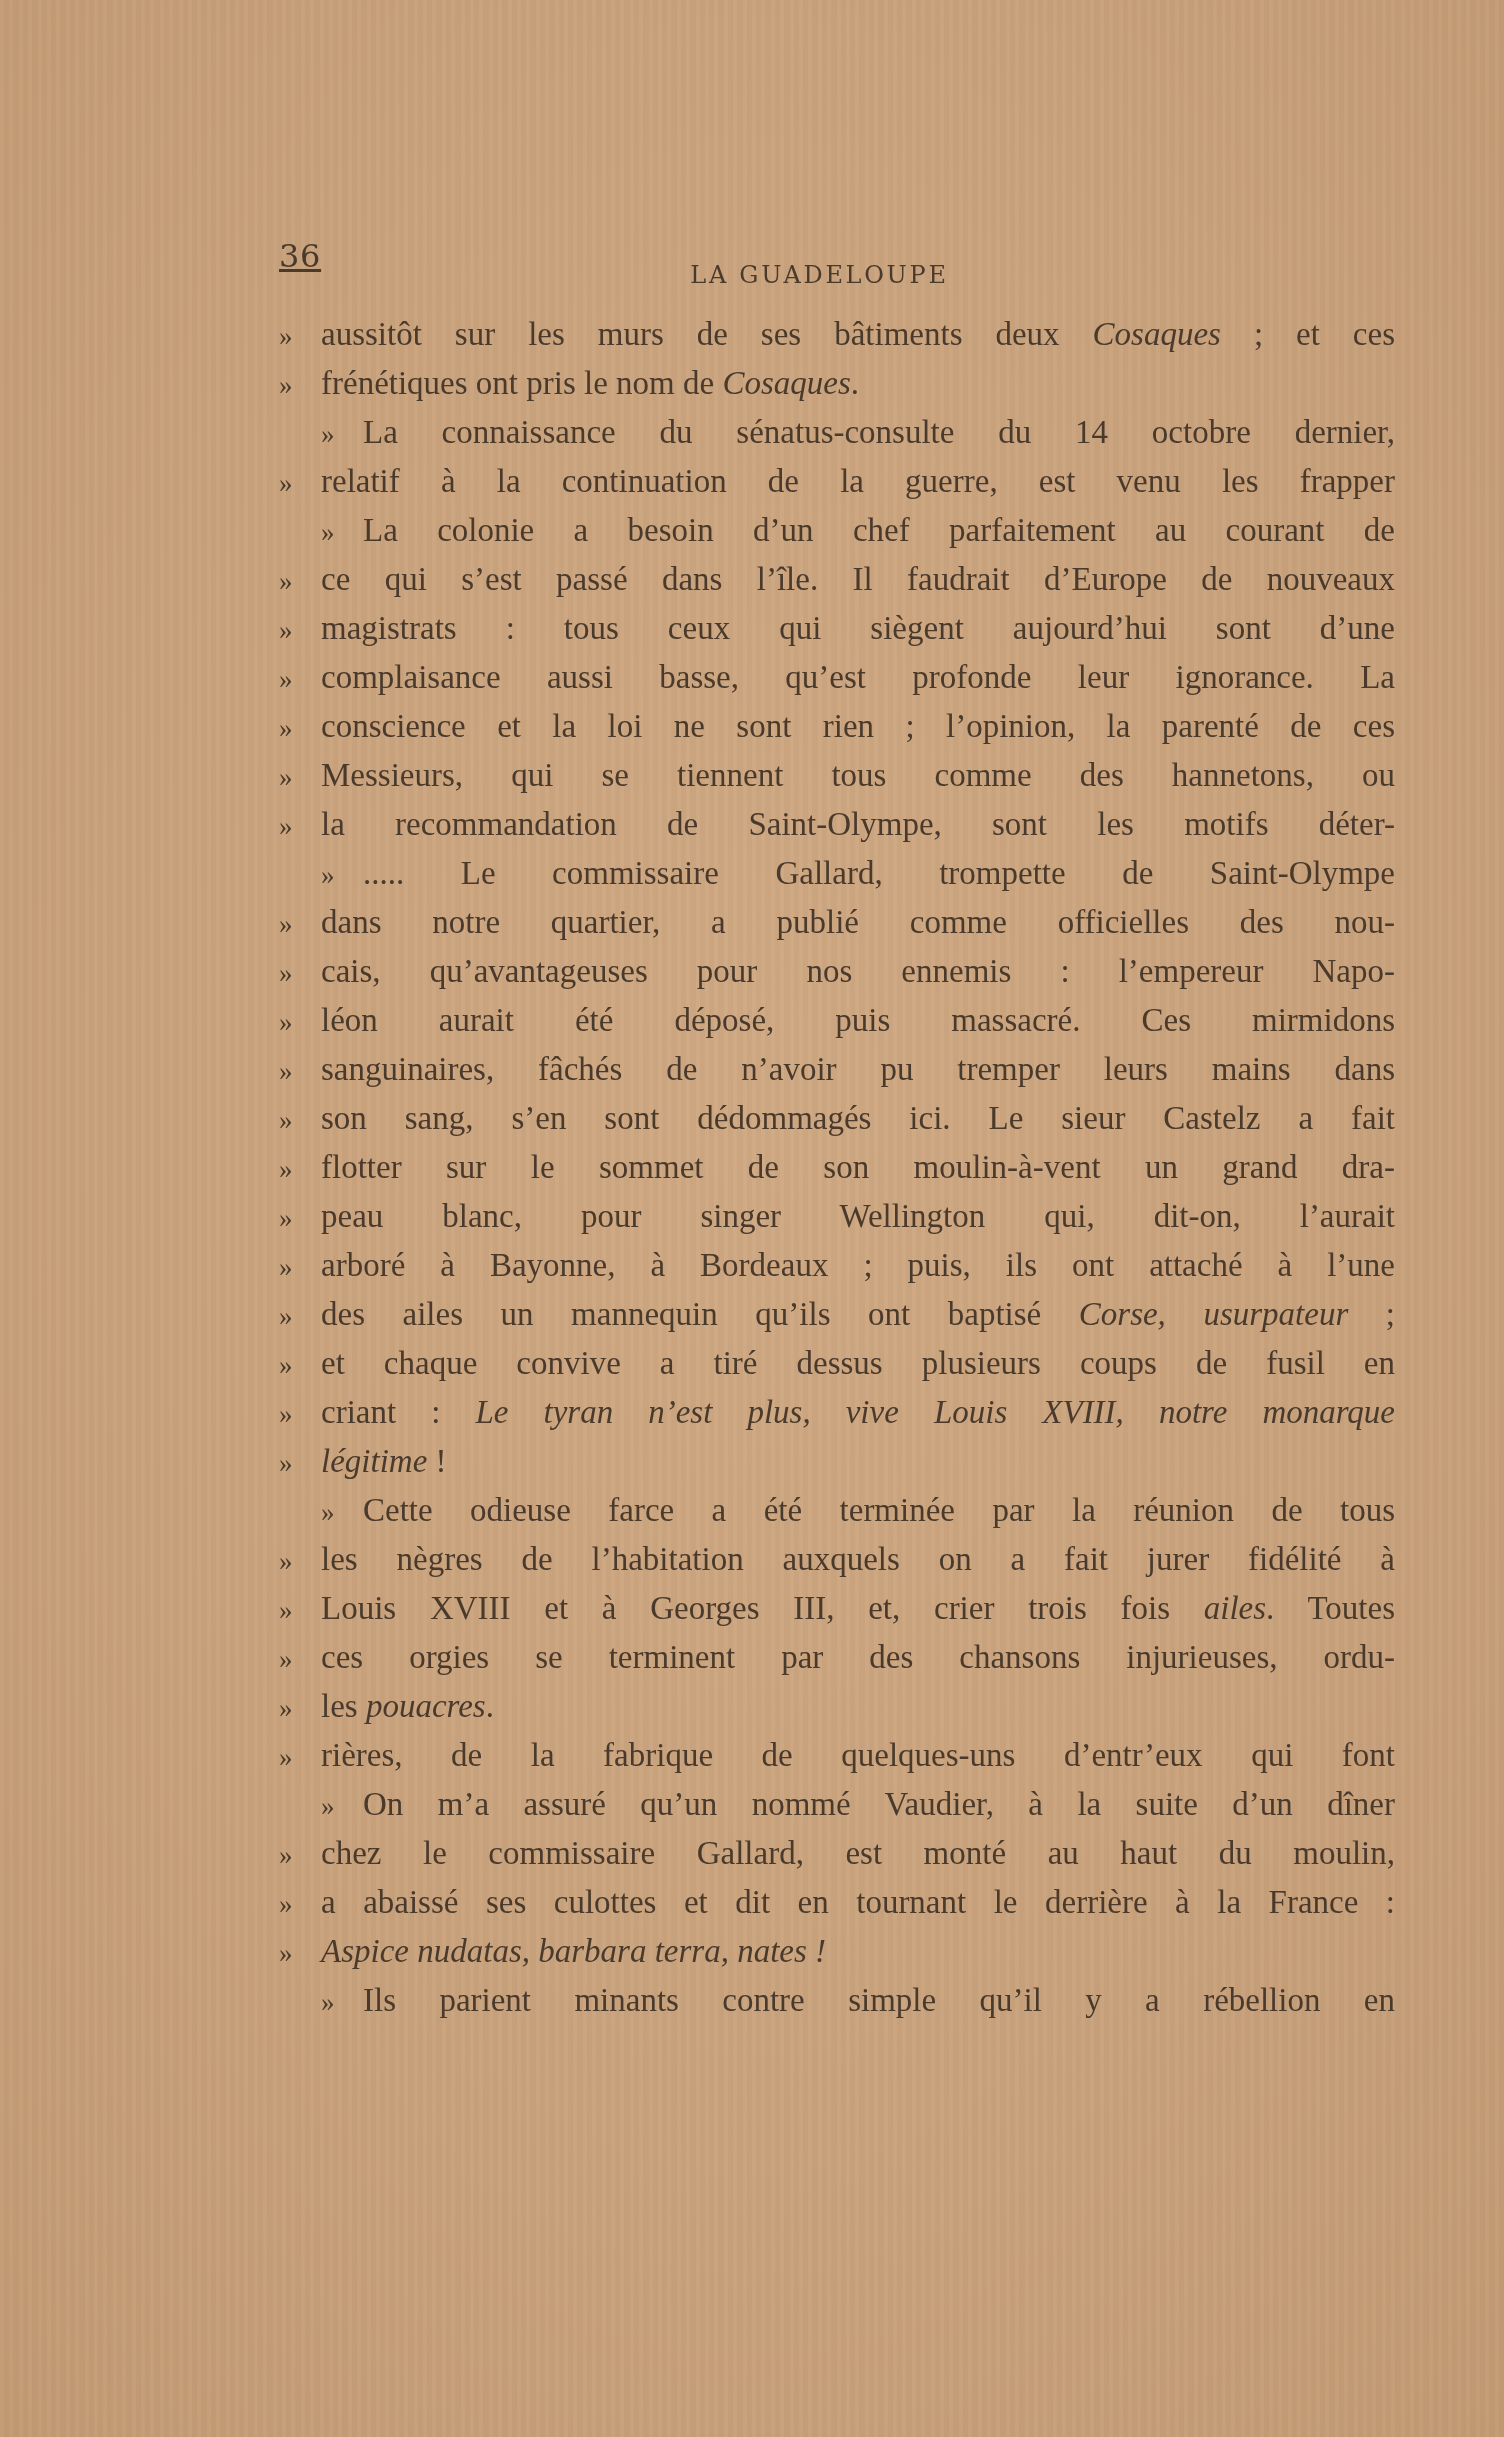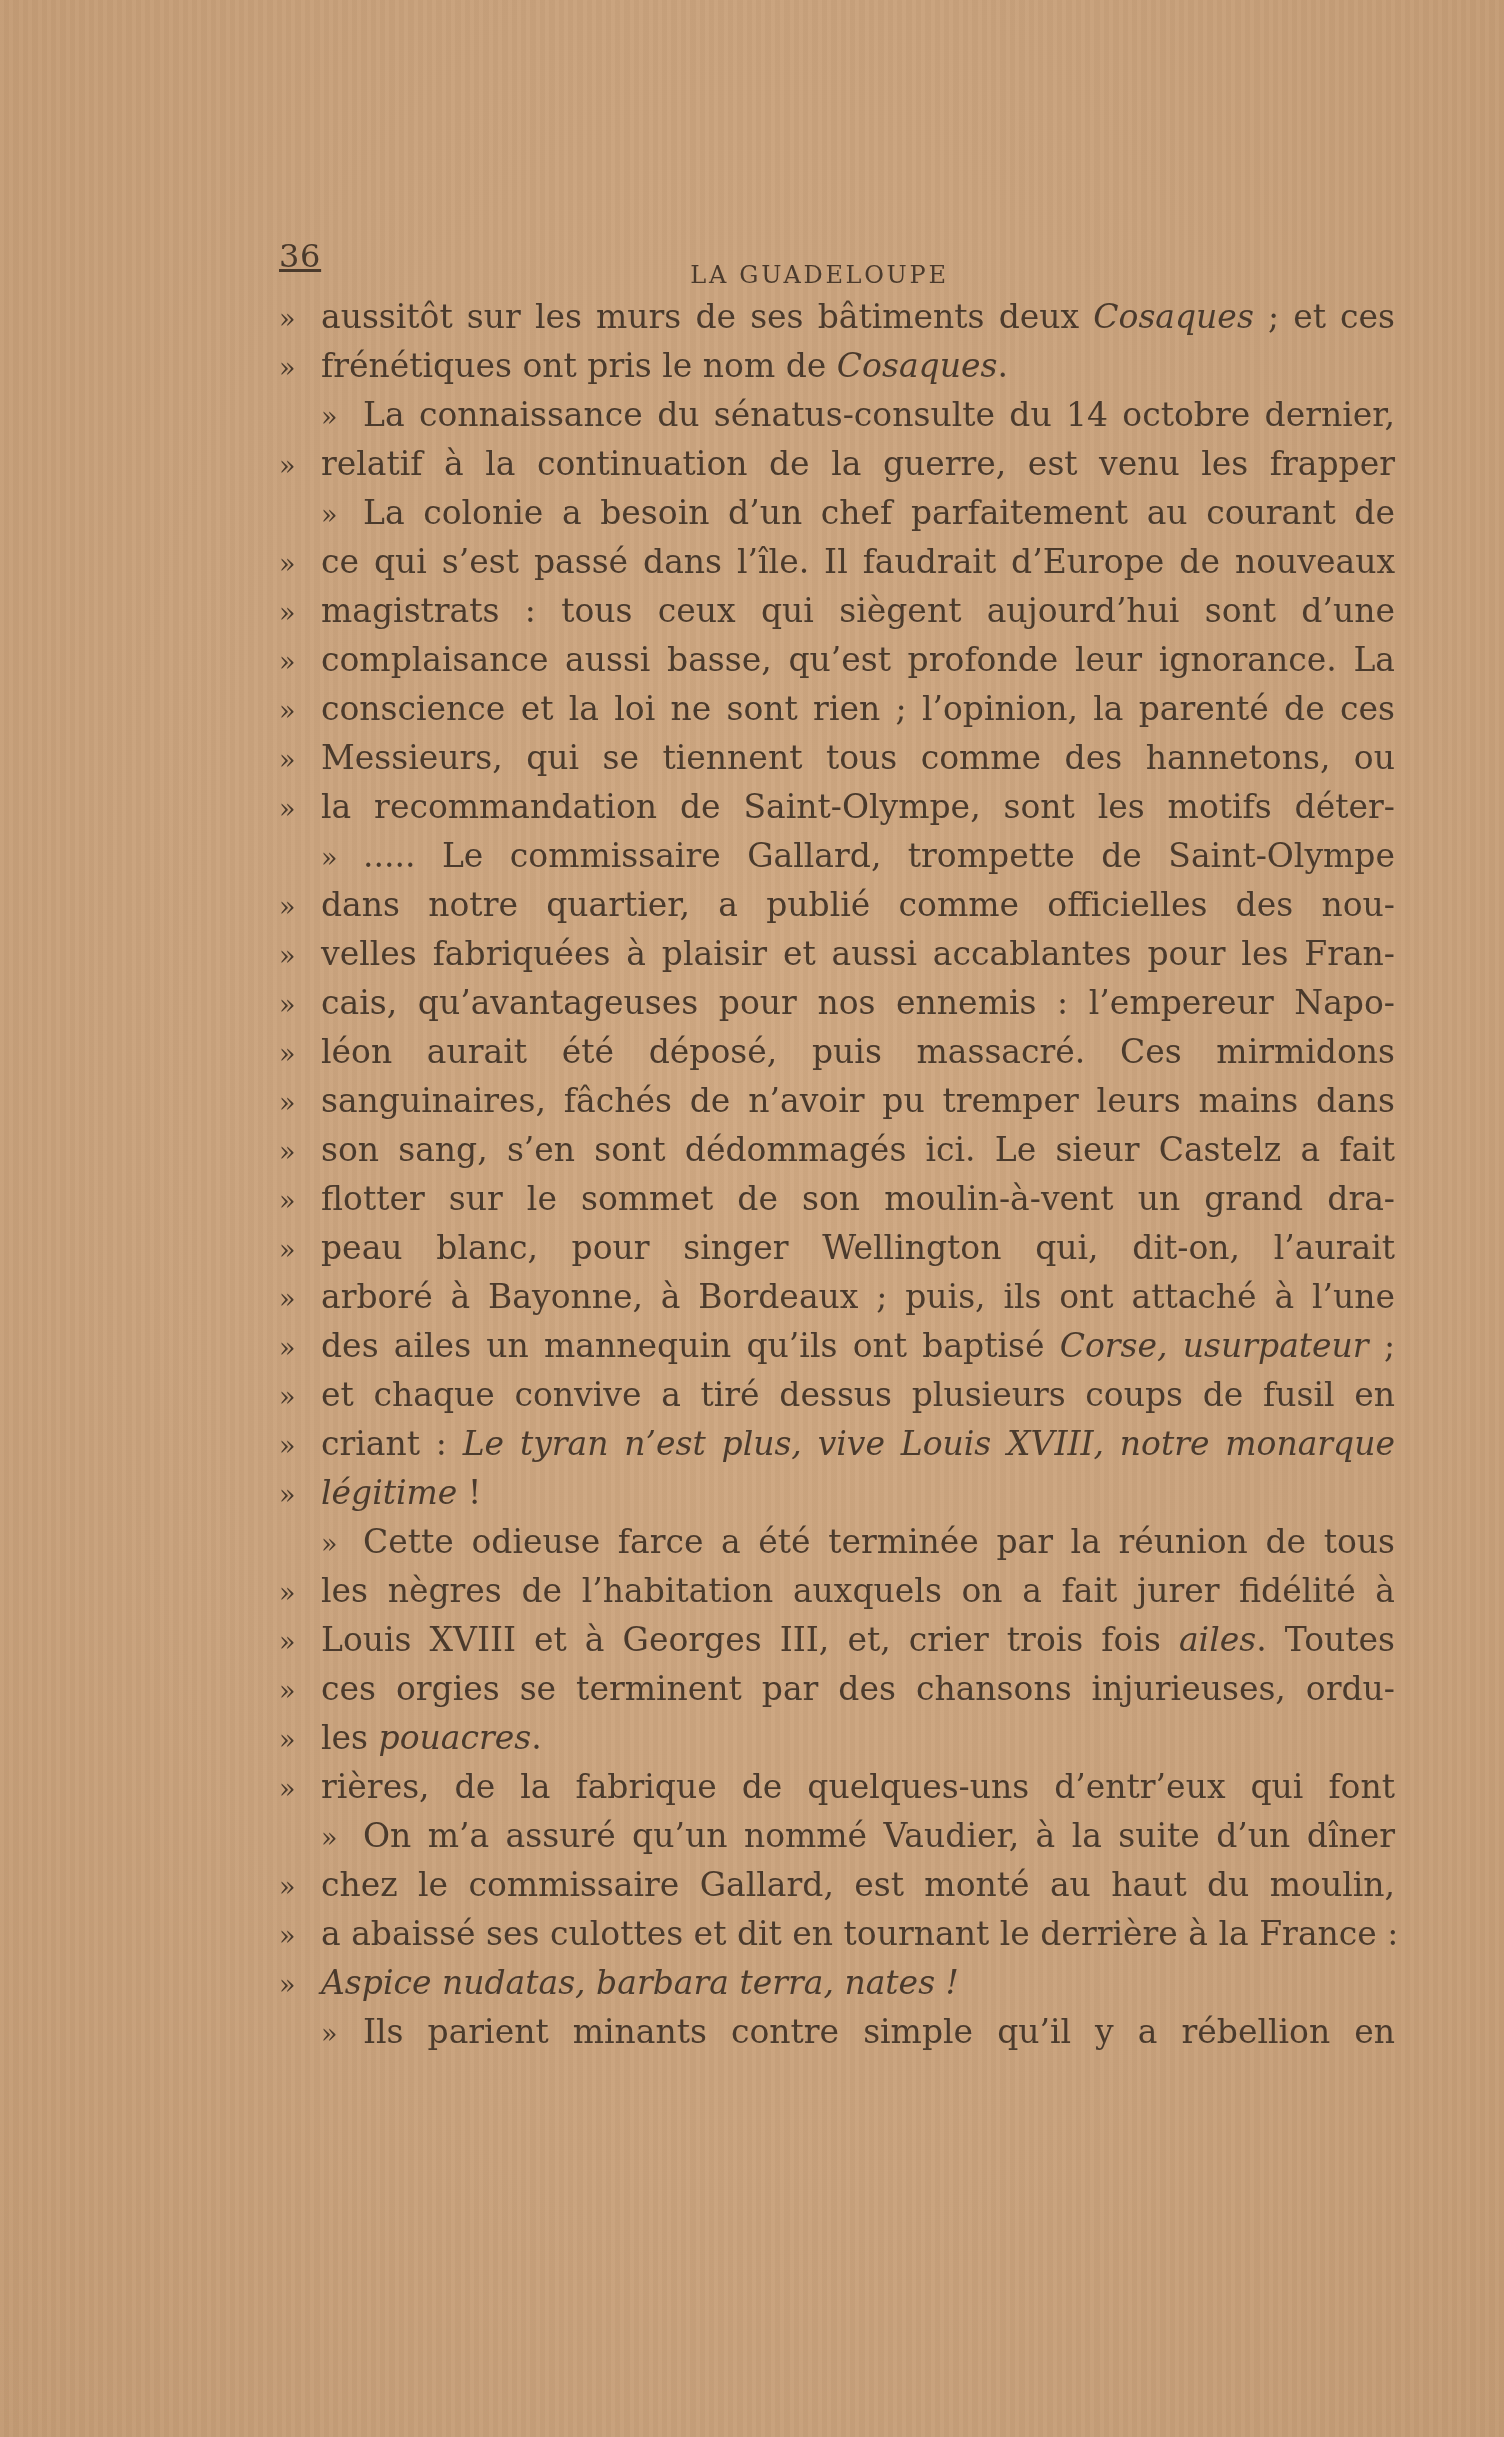--- a/index.html
+++ b/index.html
@@ -24,21 +24,21 @@
   }
   .page-number {
     position: absolute; left: 0; top: 0;
     font-size: 32px; letter-spacing: 0.7px; text-decoration: underline;
   }
   .running-head {
     position: absolute; left: 0; right: 0; top: 24px; text-align: center;
     font-size: 24px; letter-spacing: 2.7px;
     padding-right: 40px;
   }
-  .body { position: absolute; left: 0; top: 292px; width: 1121px; }
+  .body { position: absolute; left: 0; top: 310px; width: 1121px; font-family: Liberation Serif, serif; }
   .line {
     position: relative; height: 49px; line-height: 49px;
     font-size: 33px; white-space: nowrap;
   }
   .line .q {
     display: inline-block; width: 42px; font-size: 27px;
   }
   .line.indent .q { width: 42px; margin-left: 42px; }
   .line .t { display: inline-block; }
   .justify .t { text-align: justify; text-align-last: justify; width: 1074px; }
@@ -62,21 +62,20 @@
       <div class="line justify"><span class="q">»</span><span class="t"><span>relatif à la continuation de la guerre, est venu les frapper</span></span></div>
       <div class="line indent justify"><span class="q">»</span><span class="t"><span>La colonie a besoin d’un chef parfaitement au courant de</span></span></div>
       <div class="line justify"><span class="q">»</span><span class="t"><span>ce qui s’est passé dans l’île. Il faudrait d’Europe de nouveaux</span></span></div>
       <div class="line justify"><span class="q">»</span><span class="t"><span>magistrats : tous ceux qui siègent aujourd’hui sont d’une</span></span></div>
       <div class="line justify"><span class="q">»</span><span class="t"><span>complaisance aussi basse, qu’est profonde leur ignorance. La</span></span></div>
       <div class="line justify"><span class="q">»</span><span class="t"><span>conscience et la loi ne sont rien ; l’opinion, la parenté de ces</span></span></div>
       <div class="line justify"><span class="q">»</span><span class="t"><span>Messieurs, qui se tiennent tous comme des hannetons, ou</span></span></div>
       <div class="line justify"><span class="q">»</span><span class="t"><span>la recommandation de Saint-Olympe, sont les motifs déter-</span></span></div>
       <div class="line indent justify"><span class="q">»</span><span class="t"><span>..... Le commissaire Gallard, trompette de Saint-Olympe</span></span></div>
       <div class="line justify"><span class="q">»</span><span class="t"><span>dans notre quartier, a publié comme officielles des nou-</span></span></div>
-      <div class="line justify"><span class="q">»</span><span class="t"><span>velles fabriquées à plaisir et aussi accablantes pour les Fran-</span></span></div>
       <div class="line justify"><span class="q">»</span><span class="t"><span>cais, qu’avantageuses pour nos ennemis : l’empereur Napo-</span></span></div>
       <div class="line justify"><span class="q">»</span><span class="t"><span>léon aurait été déposé, puis massacré. Ces mirmidons</span></span></div>
       <div class="line justify"><span class="q">»</span><span class="t"><span>sanguinaires, fâchés de n’avoir pu tremper leurs mains dans</span></span></div>
       <div class="line justify"><span class="q">»</span><span class="t"><span>son sang, s’en sont dédommagés ici. Le sieur Castelz a fait</span></span></div>
       <div class="line justify"><span class="q">»</span><span class="t"><span>flotter sur le sommet de son moulin-à-vent un grand dra-</span></span></div>
       <div class="line justify"><span class="q">»</span><span class="t"><span>peau blanc, pour singer Wellington qui, dit-on, l’aurait</span></span></div>
       <div class="line justify"><span class="q">»</span><span class="t"><span>arboré à Bayonne, à Bordeaux ; puis, ils ont attaché à l’une</span></span></div>
       <div class="line justify"><span class="q">»</span><span class="t"><span>des ailes un mannequin qu’ils ont baptisé </span><i>Corse, usurpateur</i><span> ;</span></span></div>
       <div class="line justify"><span class="q">»</span><span class="t"><span>et chaque convive a tiré dessus plusieurs coups de fusil en</span></span></div>
       <div class="line justify"><span class="q">»</span><span class="t"><span>criant : </span><i>Le tyran n’est plus, vive Louis XVIII, notre monarque</i></span></div>

